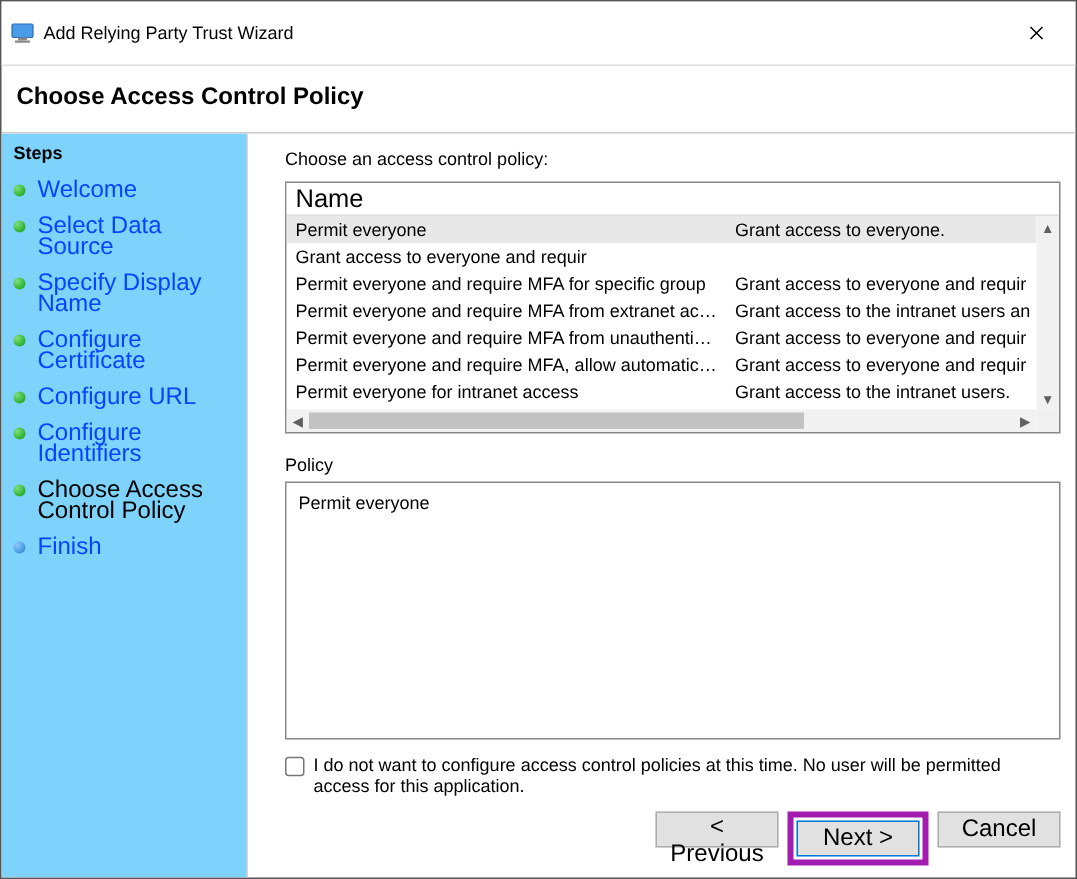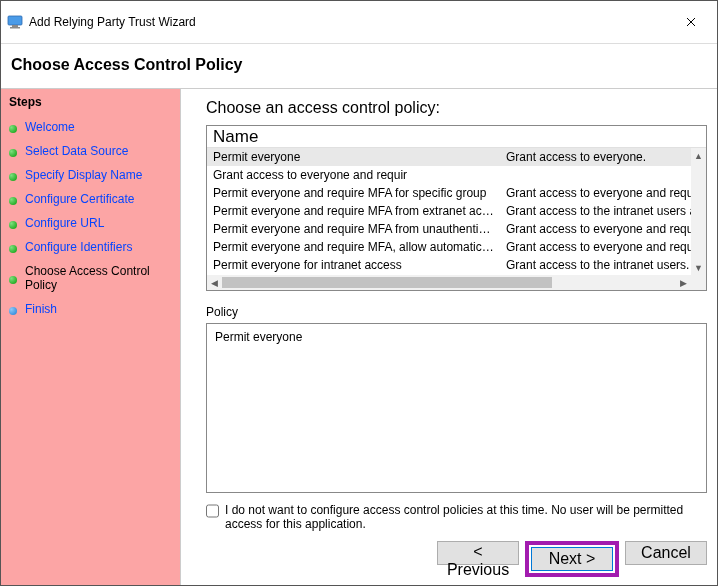--- a/index.html
+++ b/index.html
@@ -49,36 +49,36 @@
       padding: 12px 10px 14px 10px;
       color: #000;
     }
     .content {
       flex: 1;
       display: flex;
       border-top: 1px solid #ccc;
       overflow: hidden;
     }
     .sidebar {
-      width: 180px;
+      width: 164px;
       border-right: 1px solid #ccc;
       padding: 4px 0;
-      background: #fca5a5;
+      background: #7dd3fc;
       overflow: hidden;
     }
     .sidebar-title {
       font-size: 12px;
       font-weight: bold;
       padding: 2px 8px 6px 8px;
     }
     .step-item {
       display: flex;
-      align-items: center;
+      align-items: flex-start;
       padding: 5px 8px 5px 8px;
-      font-size: 12px;
+      font-size: 16px;
       cursor: pointer;
     }
     .step-item .dot {
       width: 8px;
       height: 8px;
       border-radius: 50%;
       margin-right: 8px;
       margin-top: 3px;
       flex-shrink: 0;
     }
@@ -98,21 +98,21 @@
     .main {
       flex: 1;
       padding: 4px 10px 8px 25px;
       display: flex;
       flex-direction: column;
       overflow: hidden;
       font-size: 12px;
     }
     .instruction {
       padding: 6px 0 8px 0;
-      font-size: 16px;
+      font-size: 12px;
     }
     .listbox {
       border: 1px solid #888;
       height: 168px;
       display: flex;
       flex-direction: column;
       overflow: hidden;
     }
     .listbox-header {
       display: flex;

